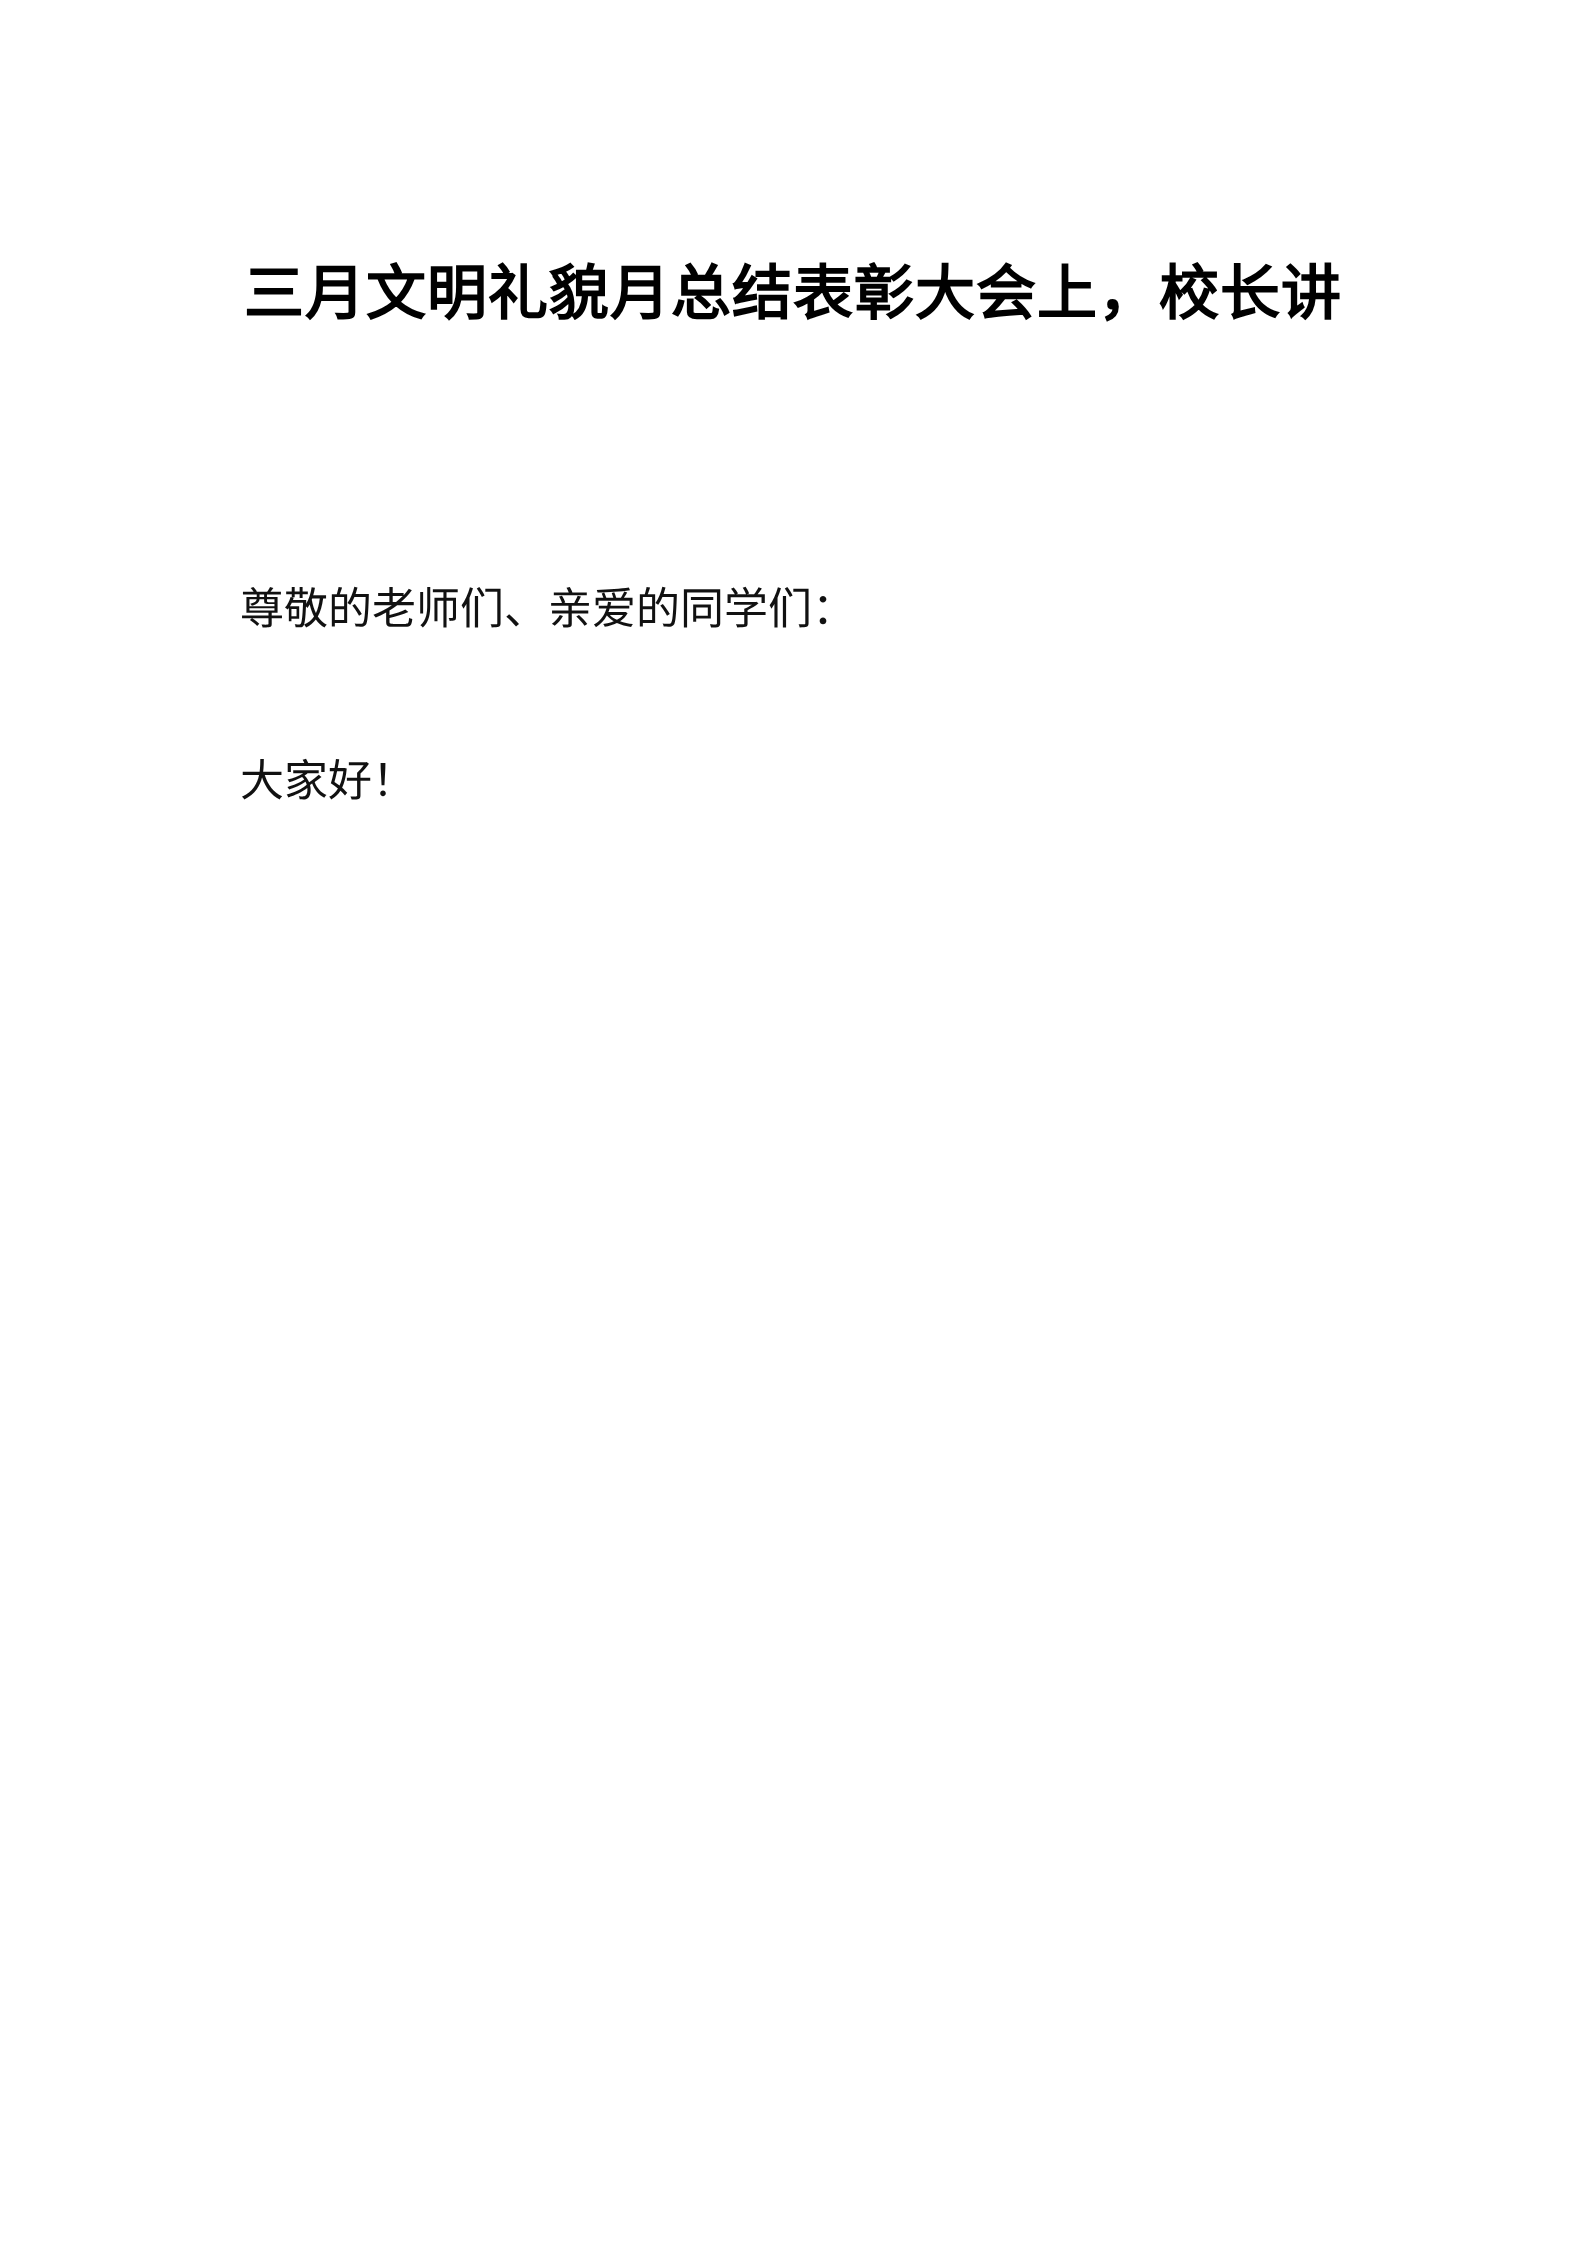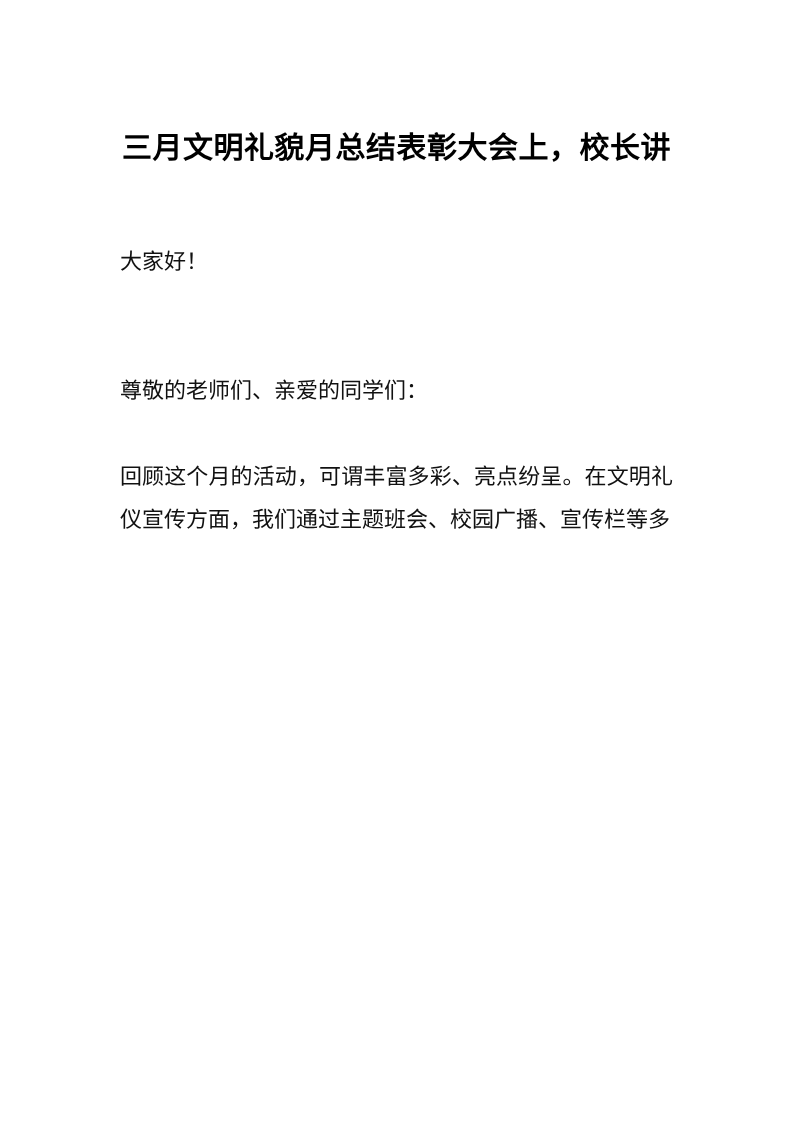--- a/index.html
+++ b/index.html
@@ -49,20 +49,19 @@
 </style>
 </head>
 <body>
 
 <div class="page">
 
   <h1 class="doc-title">
     <span class="title-line">三月文明礼貌月总结表彰大会上，校长讲</span>
   </h1>
 
+  <p class="para para-first">尊敬的老师们、亲爱的同学们：</p>
+
   <p class="para">大家好！</p>
 
-  <p class="para para-first">尊敬的老师们、亲爱的同学们：</p>
 
-
-  <p class="para">回顾这个月的活动，可谓丰富多彩、亮点纷呈。在文明礼仪宣传方面，我们通过主题班会、校园广播、宣传栏等多</p>
 
 </div>
 
 </body></html>

